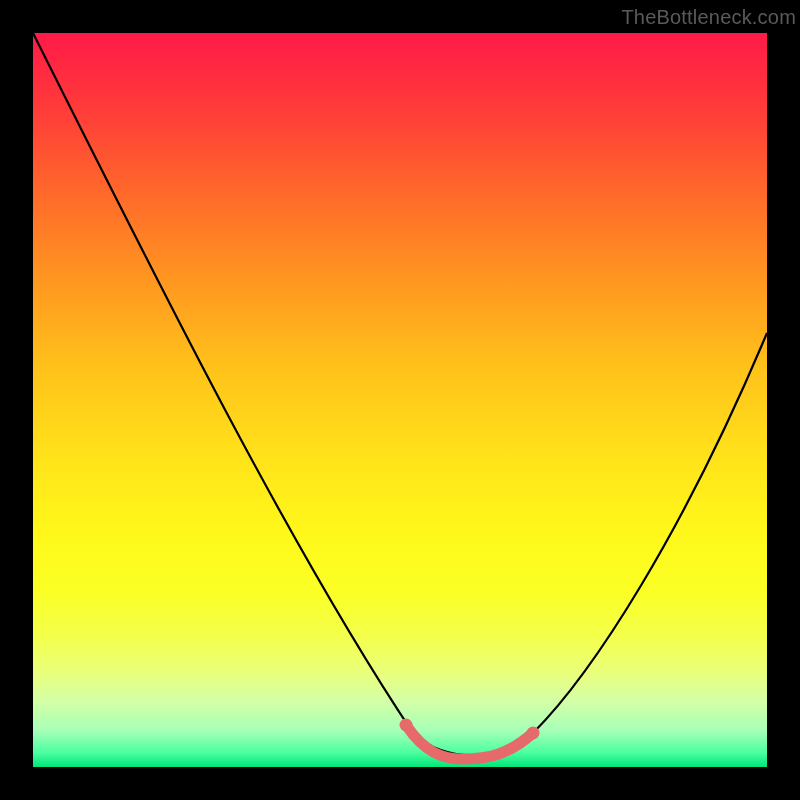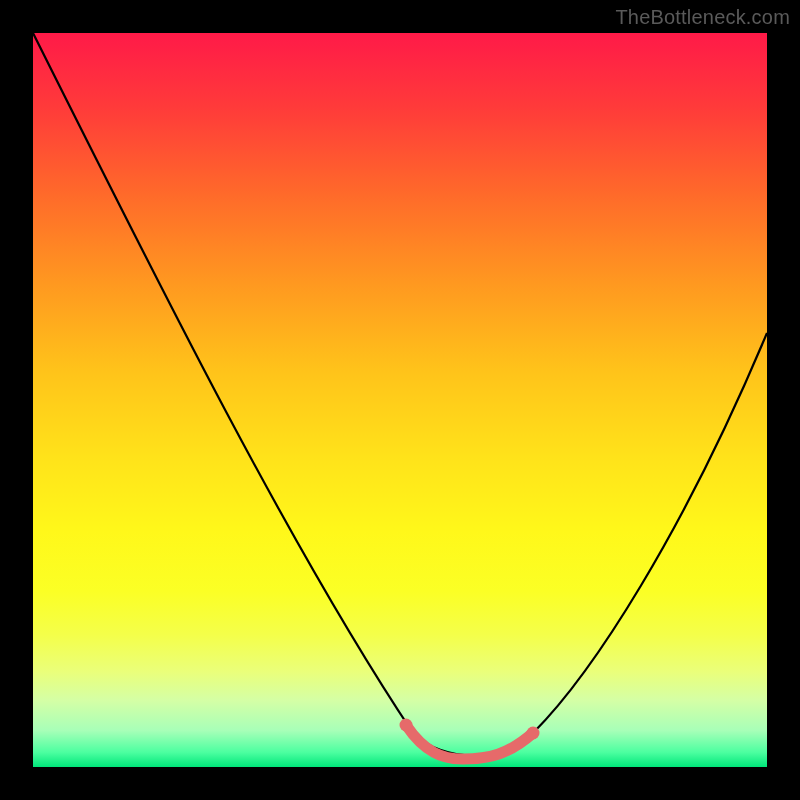--- a/index.html
+++ b/index.html
@@ -42,21 +42,21 @@
   .svg-layer {
     position: absolute;
     left: 0;
     top: 0;
     width: 734px;
     height: 734px;
   }
   .attribution {
     position: absolute;
     top: 6px;
-    right: 10px;
+    right: 4px;
     color: #5a5a5a;
     font-size: 20px;
     letter-spacing: 0.2px;
   }
 </style>
 </head>
 <body>
 
 <div class="frame">
   <div class="plot-area">

